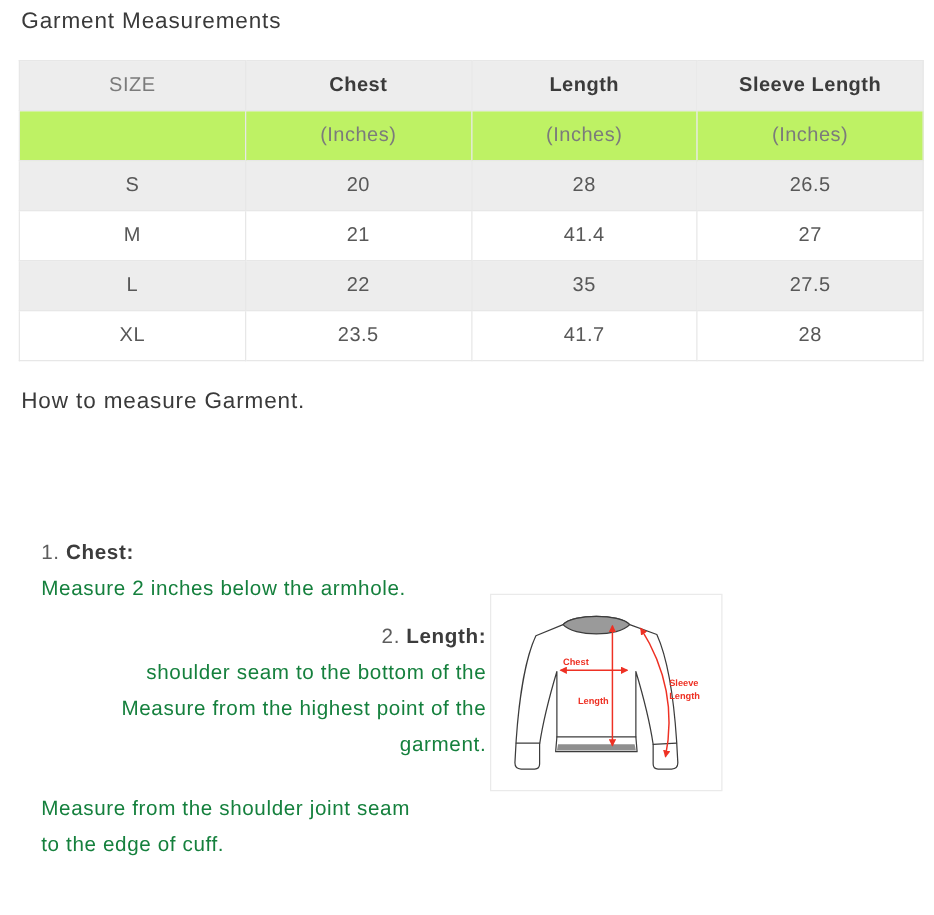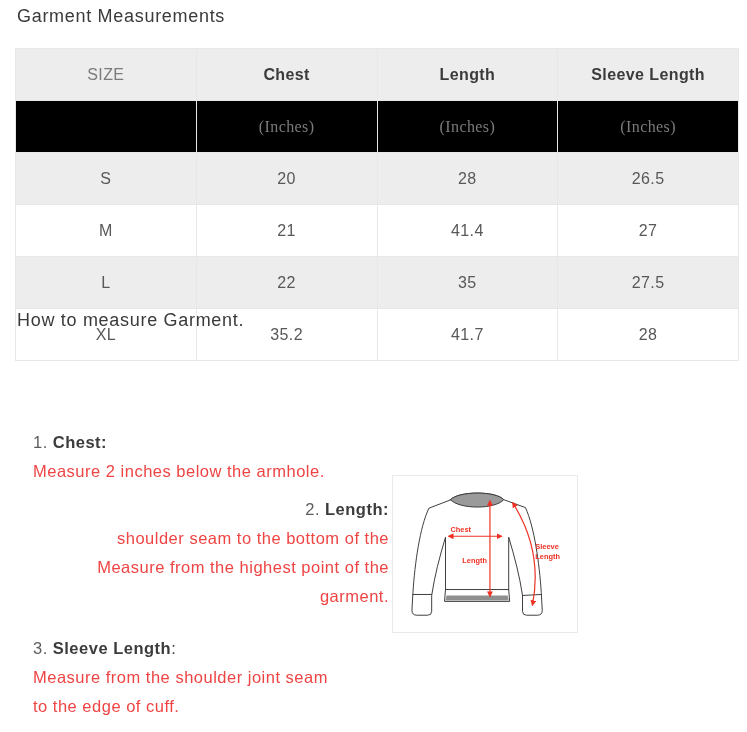--- a/index.html
+++ b/index.html
@@ -10,41 +10,41 @@
   .page-title {
     position:absolute; left:17px; top:6px;
     font-size:18px; font-weight:500; letter-spacing:.7px; color:#3a3a3a;
   }
 
   table.size-table {
     position:absolute; left:15px; top:48px; width:724px;
     border-collapse:collapse; table-layout:fixed;
   }
   table.size-table th, table.size-table td {
-    height:52px; text-align:center; vertical-align:middle;
+    height:40px; text-align:center; vertical-align:middle;
     border:1px solid #e7e7e7; font-size:16px; letter-spacing:.4px;
   }
   tr.header-row th { background:#ededed; }
   th.c-size { color:#7b7b7b; font-weight:400; font-size:15px; letter-spacing:1px; }
   th.c-meas { color:#3b3b3b; font-weight:bold; letter-spacing:.5px; }
-  tr.unit-row td { background:#000000; color:#7b7b7b;font-family:Liberation Serif, serif; }
+  tr.unit-row td { background:#bef264; color:#7b7b7b; }
   tbody td { color:#585858; background:#ffffff; }
   tbody tr:nth-child(odd) td { background:#ededed; }
 
   .section-heading {
     position:absolute; left:17px; top:310px;
     font-size:18px; font-weight:500; letter-spacing:.7px; color:#3a3a3a;
   }
 
   .instructions { position:absolute; left:33px; top:427px; width:356px; }
   .item-label { line-height:30px; font-size:16.5px; letter-spacing:.5px; }
   .item-number { color:#5d5d5d; margin-right:5px; }
   .item-term { font-weight:bold; color:#3c3c3c; }
   .item-suffix { color:#3c3c3c; }
-  .body-line { line-height:29px; font-size:16.5px; letter-spacing:.5px; color:#ef4444; }
+  .body-line { line-height:29px; font-size:16.5px; letter-spacing:.5px; color:#15803d; }
   .item.i2 { margin-top:8px;text-align:right; }
   .item.i3 { margin-top:22px; }
 
   .diagram-box {
     position:absolute; left:392px; top:475px; width:186px; height:158px;
     border:1px solid #eaeaea; background:#fff;
   }
   .diagram-box svg { display:block; }
 </style>
 </head>
@@ -83,21 +83,21 @@
         <td>27</td>
       </tr>
       <tr>
         <td>L</td>
         <td>22</td>
         <td>35</td>
         <td>27.5</td>
       </tr>
       <tr>
         <td>XL</td>
-        <td>35.2</td>
+        <td>23.5</td>
         <td>41.7</td>
         <td>28</td>
       </tr>
     </tbody>
   </table>
 
   <div class="section-heading">How to measure Garment.</div>
 
   <div class="instructions">
 
@@ -111,23 +111,20 @@
     <div class="item i2">
       <div class="item-label">
         <span class="item-number">2.</span><span class="item-term">Length:</span><span class="item-suffix"></span>
       </div>
       <div class="body-line">shoulder seam to the bottom of the</div>
       <div class="body-line">Measure from the highest point of the</div>
       <div class="body-line">garment.</div>
     </div>
 
     <div class="item i3">
-      <div class="item-label">
-        <span class="item-number">3.</span><span class="item-term">Sleeve Length</span><span class="item-suffix">:</span>
-      </div>
       <div class="body-line">Measure from the shoulder joint seam</div>
       <div class="body-line">to the edge of cuff.</div>
     </div>
 
   </div>
 
   <div class="diagram-box">
     <svg width="184" height="156" viewBox="0 0 186 158" xmlns="http://www.w3.org/2000/svg">
       <defs>
         <marker id="ah" viewBox="0 0 10 10" refX="8.5" refY="5" markerWidth="5" markerHeight="5" orient="auto-start-reverse">

